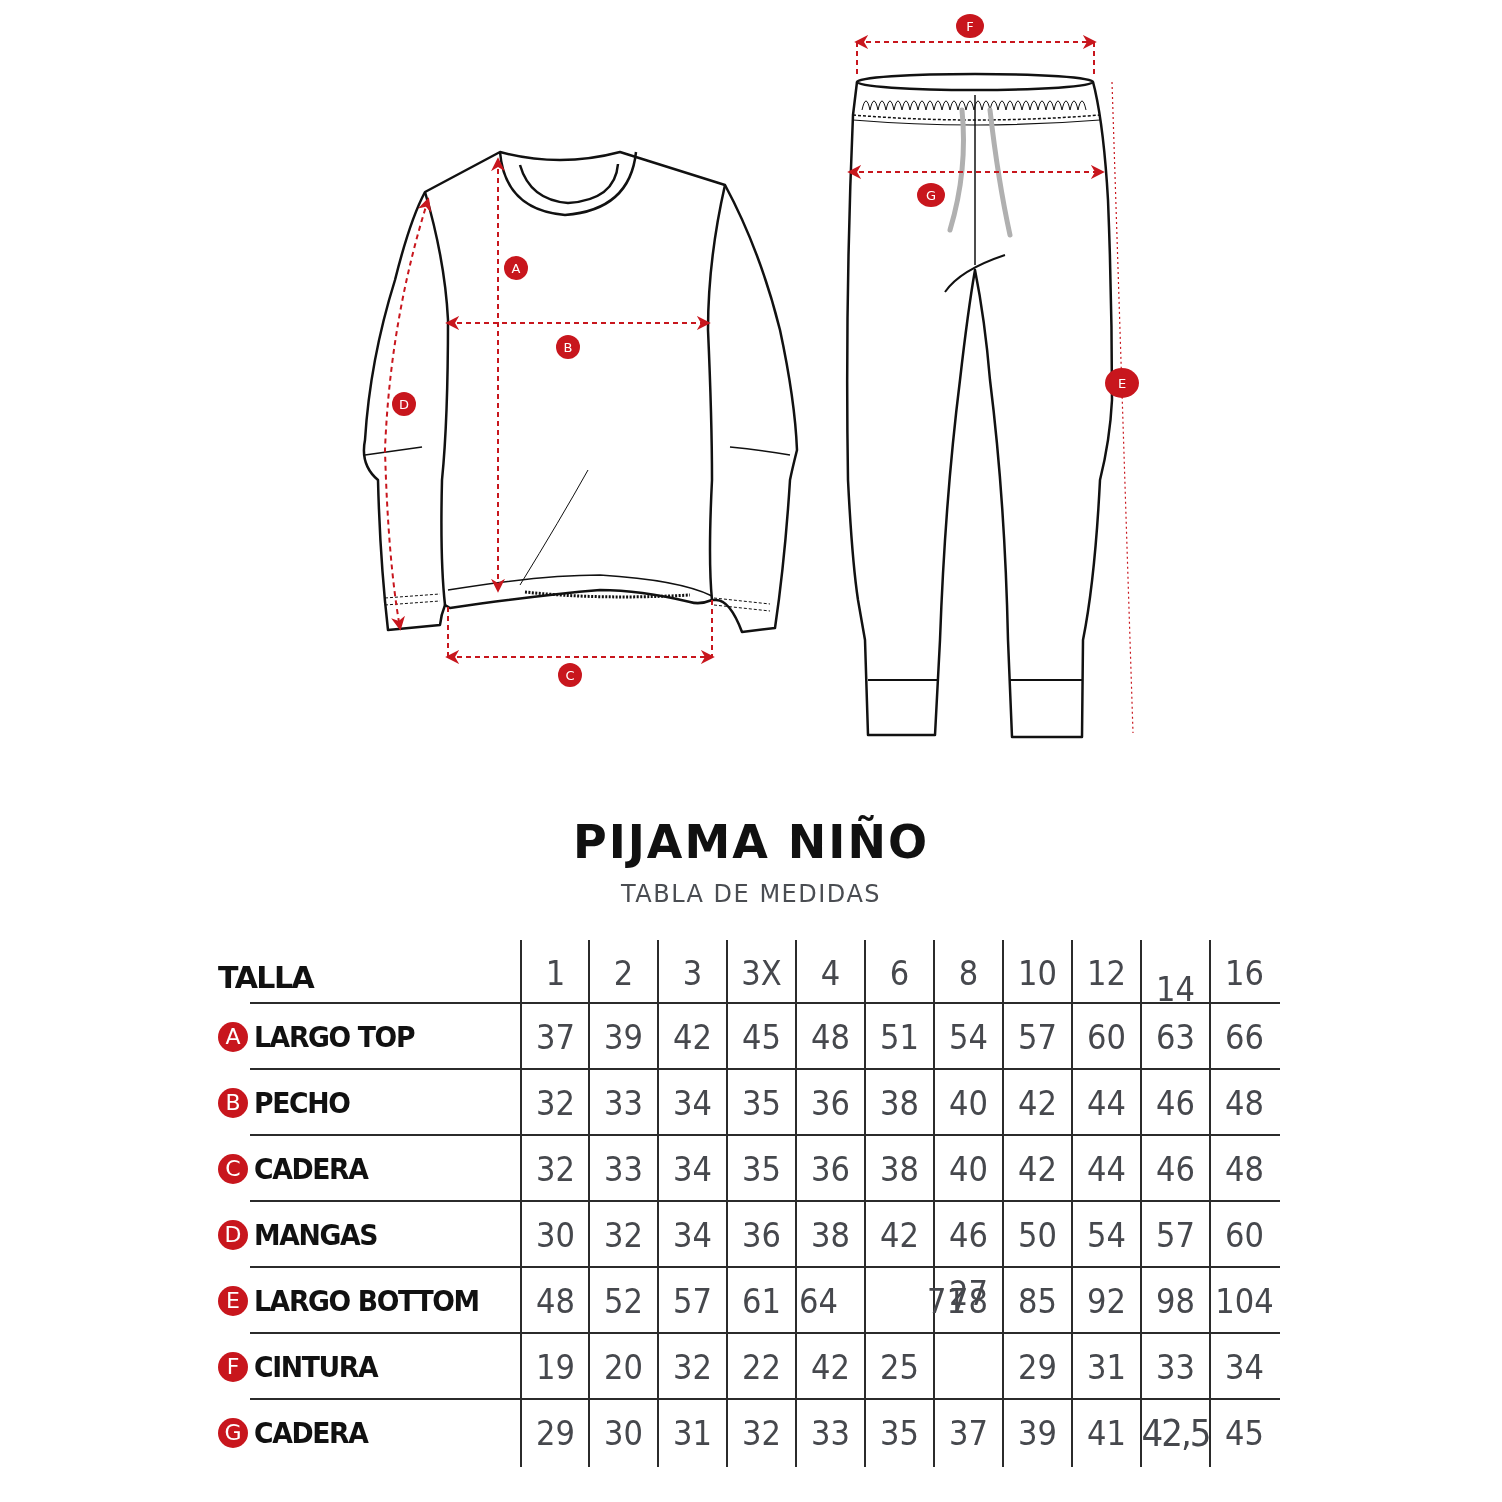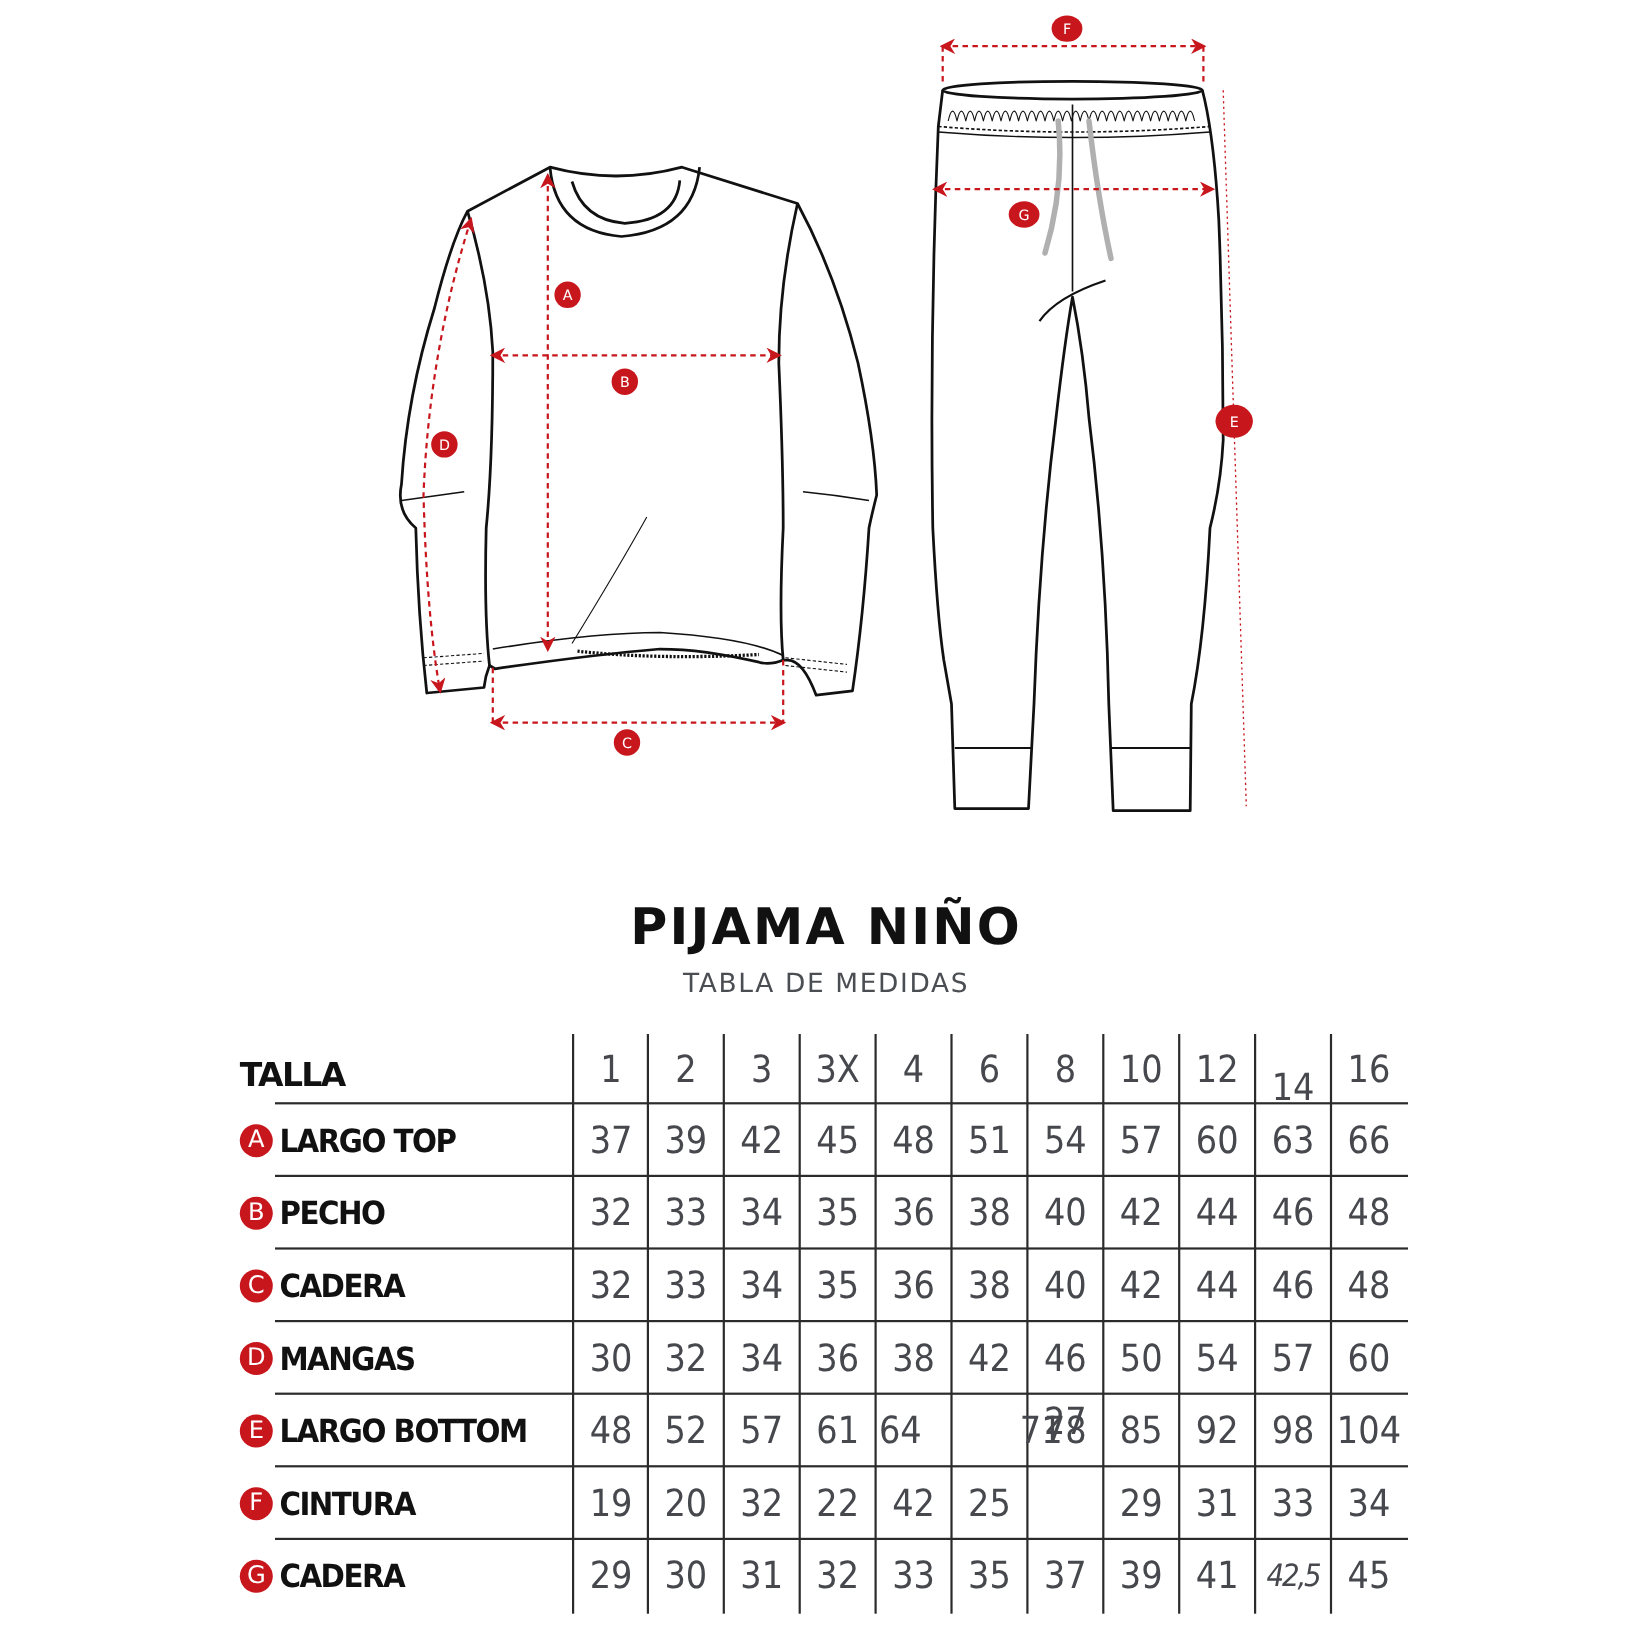--- a/index.html
+++ b/index.html
@@ -9,21 +9,21 @@
   .title { position:absolute; left:0; width:1502px; top:815px; text-align:center;
            font-family:"DejaVu Sans", sans-serif; font-weight:bold; font-size:46px;
            letter-spacing:2px; color:#111; }
   .subtitle { position:absolute; left:0; width:1502px; top:880px; text-align:center;
               font-family:"DejaVu Sans", sans-serif; font-size:24px; letter-spacing:1.5px; color:#4a4d52; }
   .table { position:absolute; left:0; top:0; width:1502px; height:1502px; }
   .vline { position:absolute; top:940px; height:527px; width:2px; background:#2b2b2b; }
   .hline { position:absolute; left:250px; width:1030px; height:2px; background:#2b2b2b; }
   .cell { position:absolute; width:69px; height:66px; text-align:center; line-height:66px;
           font-family:"DejaVu Sans Condensed","DejaVu Sans", sans-serif; font-size:34px; color:#46484d; }
-  .cell.narrow { font-size:28px; letter-spacing:-2px;font-style:italic; }
+  .cell.narrow { font-size:38px; letter-spacing:-2px; }
   .rowlabel { position:absolute; left:218px; height:66px; display:flex; align-items:center; }
   .badge { width:30px; height:30px; border-radius:50%; background:#c8161d; color:#fff;
            font-size:22px; line-height:30px; text-align:center; margin-right:6px;
            font-family:"DejaVu Sans", sans-serif; }
   .labeltext { font-family:"DejaVu Sans", sans-serif; font-weight:bold; font-size:29px;
                color:#111; letter-spacing:-1.5px; transform:scaleX(0.92); transform-origin:left center; white-space:nowrap; }
   .header-label { position:absolute; left:218px; top:945px; height:66px; line-height:66px;
                   font-family:"DejaVu Sans", sans-serif; font-weight:bold; font-size:30px; color:#111; letter-spacing:-1.5px; }
 </style>
 </head>

